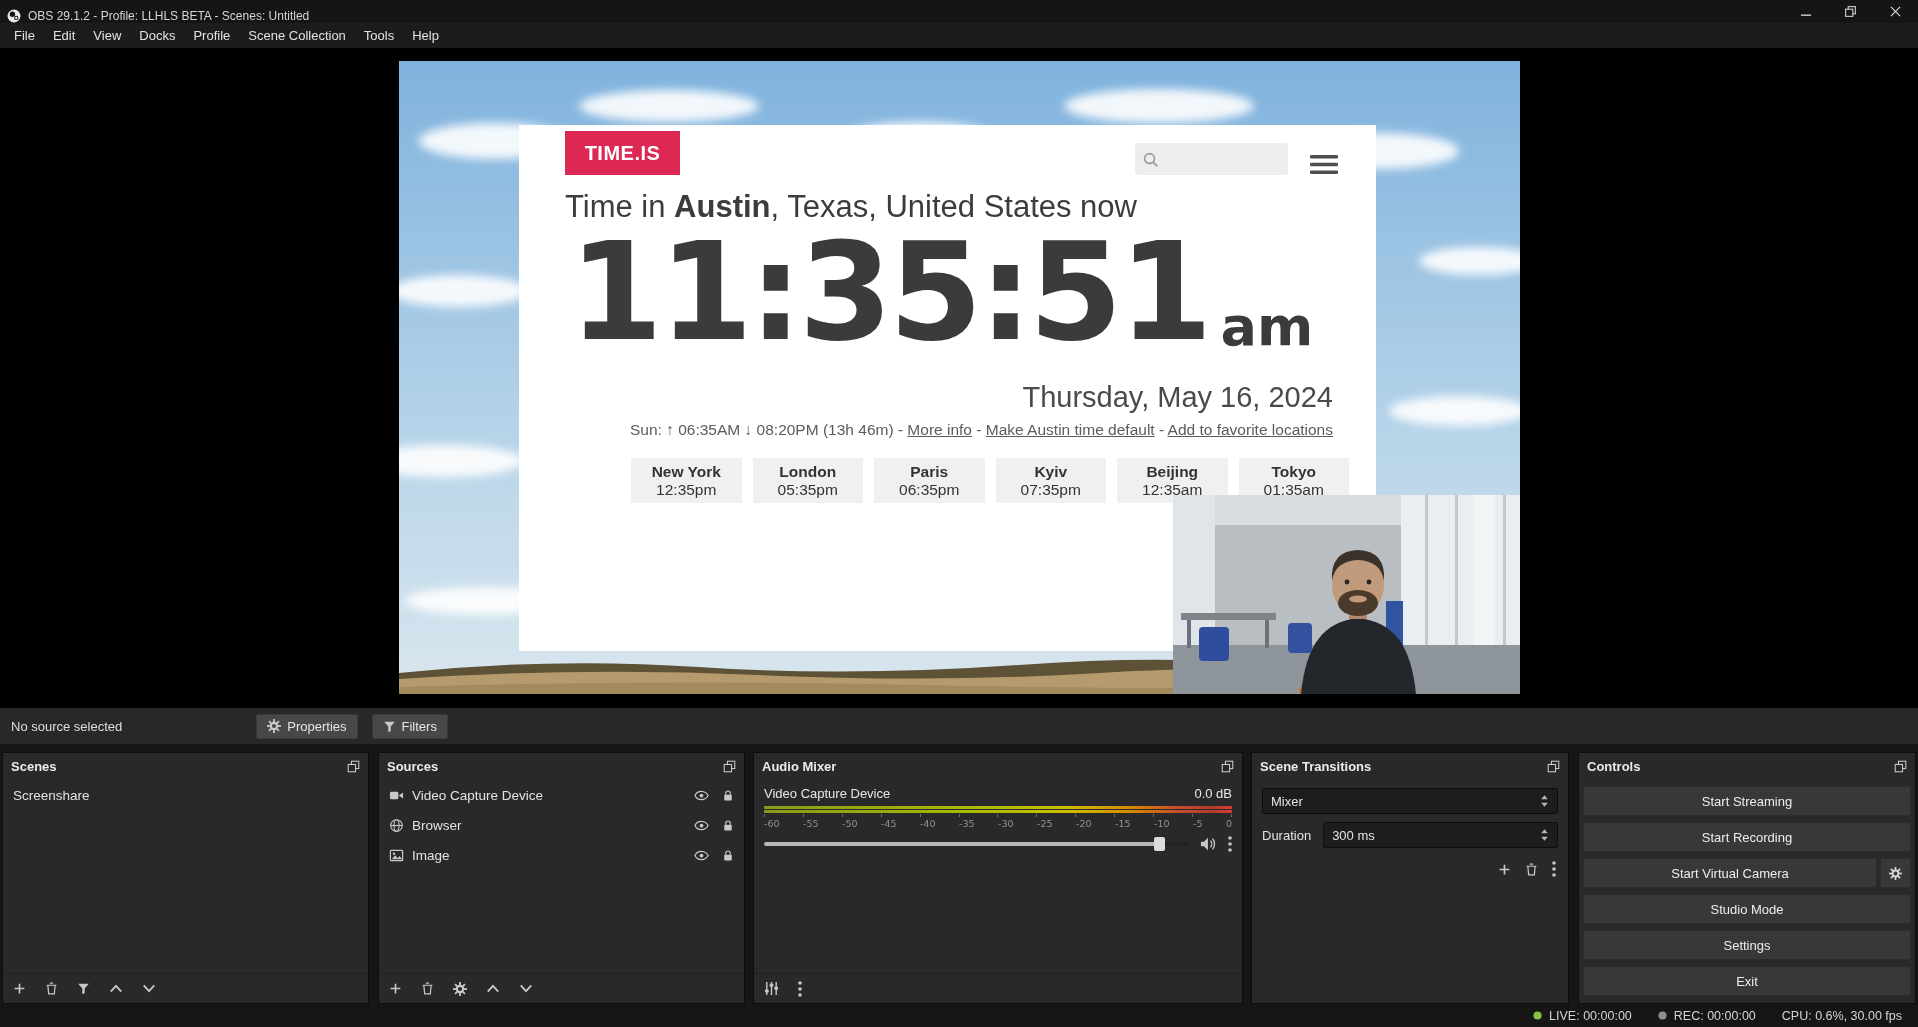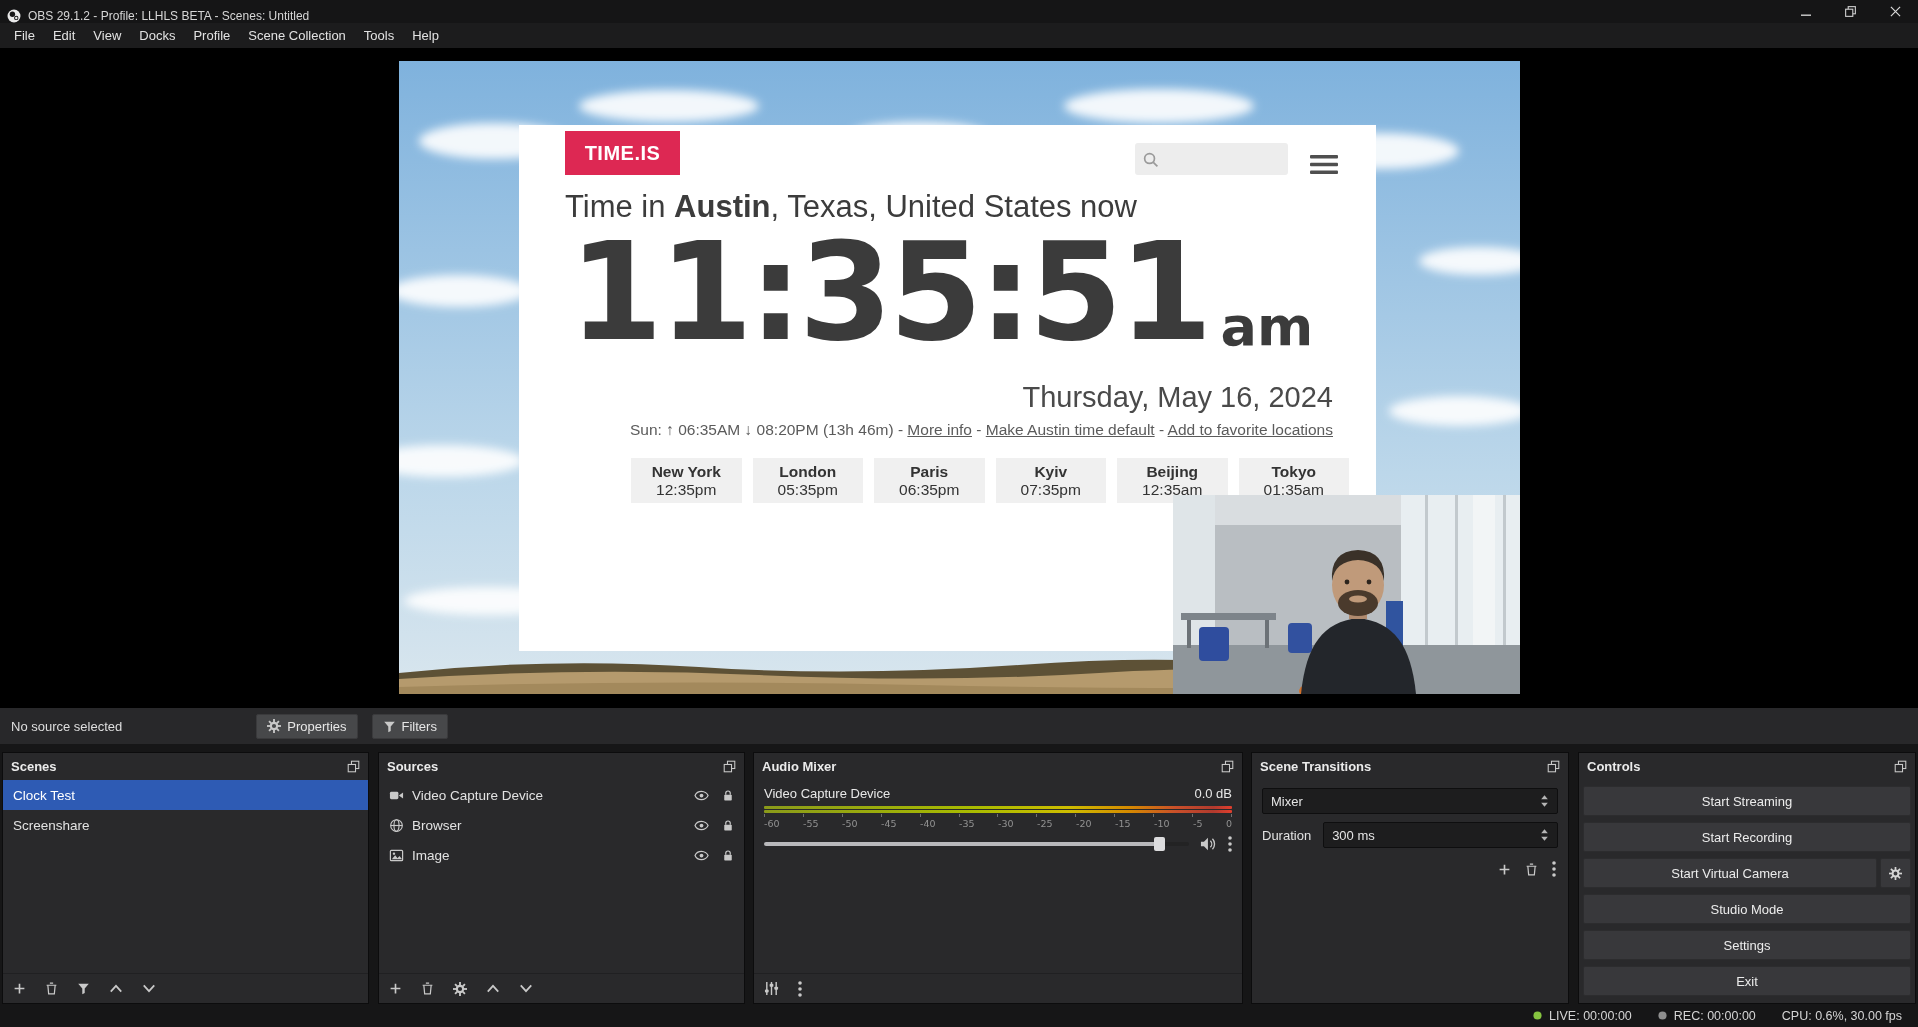--- a/index.html
+++ b/index.html
@@ -315,23 +315,20 @@
       <div class="panel-header">
         <span class="panel-title">Scenes</span>
         <span class="ib">
           <svg width="13" height="13" viewBox="0 0 16 16">
               <rect x="5.5" y="1.5" width="9" height="9" fill="none" stroke="currentColor" stroke-width="1.3"></rect>
               <rect x="1.5" y="5.5" width="9" height="9" fill="#29292b" stroke="currentColor" stroke-width="1.3"></rect>
             </svg>
         </span>
       </div>
       <div class="panel-body">
-        <div class="list-row selected">
-            <span>Clock Test</span>
-          </div>
         <div class="list-row">
             <span>Screenshare</span>
           </div>
       </div>
       <div class="panel-toolbar">
         <span class="ib">
             <svg width="13" height="13" viewBox="0 0 16 16">
               <path d="M8 2v12M2 8h12" stroke="currentColor" stroke-width="2"></path>
             </svg>
           </span>

